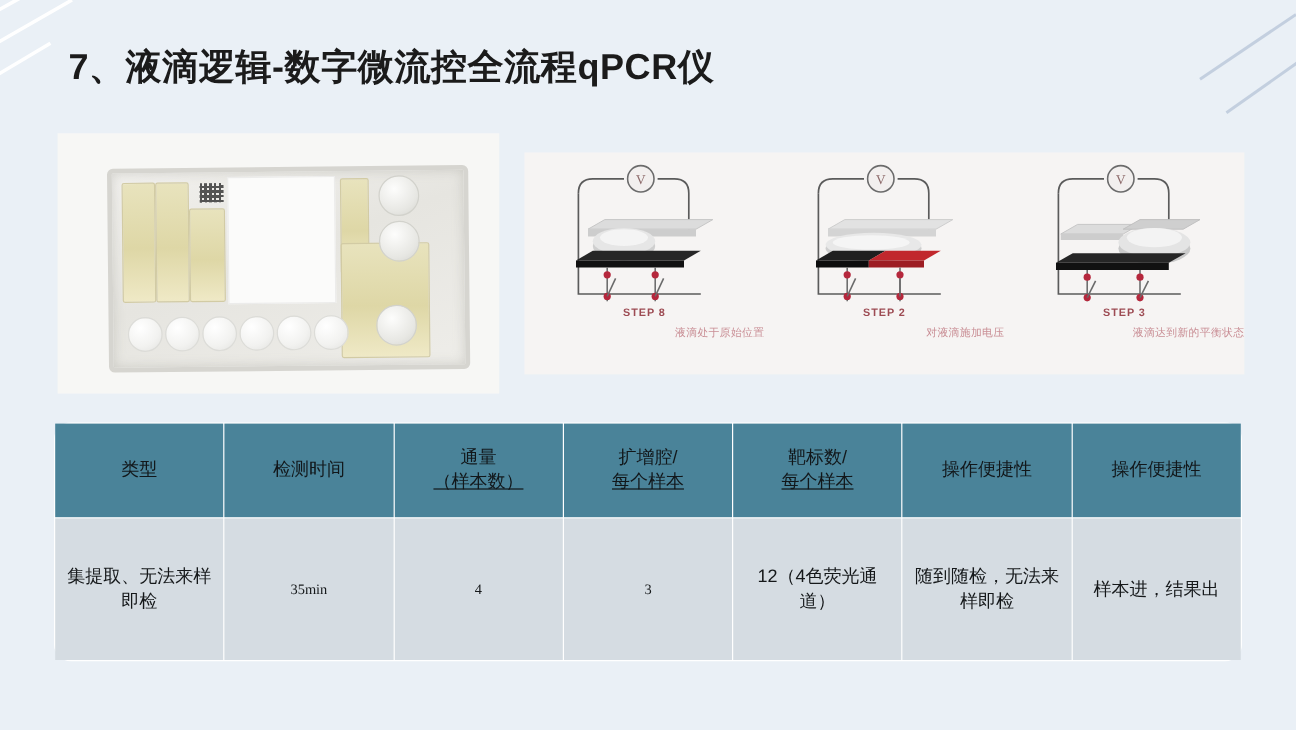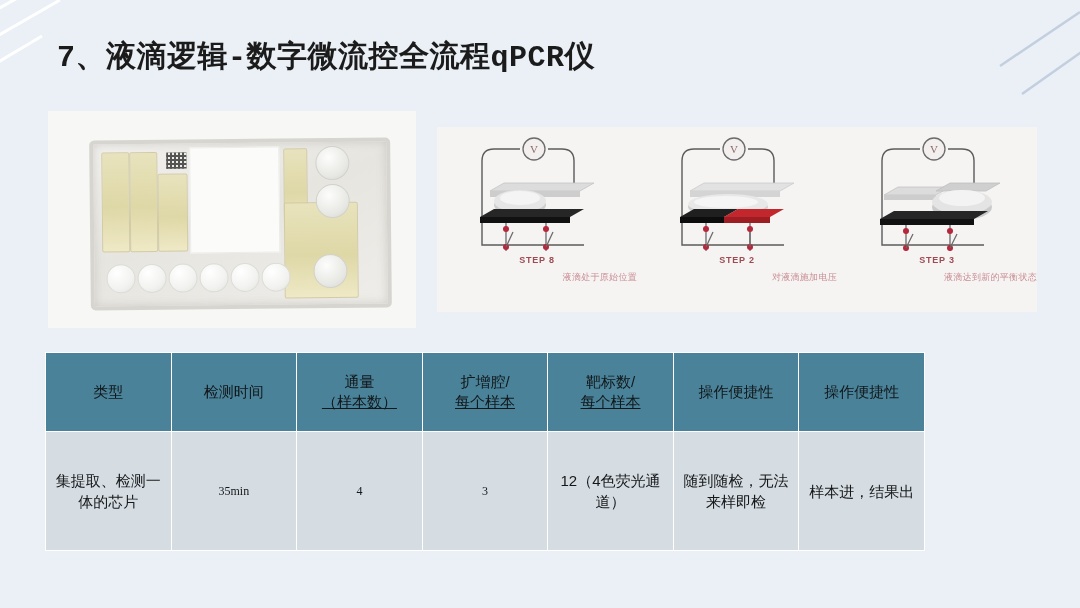--- a/index.html
+++ b/index.html
@@ -21,21 +21,21 @@
     pointer-events: none;
   }
   #deco-tl { left: -10px; top: -12px; width: 140px; height: 110px; }
   #deco-tr { right: 0px;  top: -6px;  width: 150px; height: 120px; }
 
   
   .slide-title {
     position: absolute;
     left: 57px;
     top: 36px;
-    font-family: Liberation Mono, monospace;
+    font-family: Liberation Sans, sans-serif;
     font-size: 30px;
     font-weight: 700;
     color: #1b1b1b;
     letter-spacing: 0.5px;
     white-space: nowrap;
   }
 
   
   .photo-panel {
     position: absolute;
@@ -130,25 +130,26 @@
     font-size: 9px;
     color: #c98e95;
     letter-spacing: .3px;
   }
 
   
   .cmp-table {
     position: absolute;
     left: 45px;
     top: 352px;
-    width: 880px;
+    width: 990px;
     border-collapse: separate;
     border-spacing: 1px;
     table-layout: fixed;
     background: #ffffff;
+    border-radius: 14px;
   }
   .cmp-table th {
     background: #4a8399;
     color: #12171a;
     font-size: 15px;
     font-weight: 400;
     height: 78px;
     line-height: 1.35;
     vertical-align: middle;
     text-align: center;
@@ -321,21 +322,21 @@
       <th>
         <span>操作便捷性</span>
       </th>
       <th>
         <span>操作便捷性</span>
       </th>
     </tr>
   </thead>
   <tbody>
     <tr>
-      <td>集提取、检测一体的芯片</td>
+      <td>集提取、无法来样即检</td>
       <td class="serif-val">35min</td>
       <td class="serif-val">4</td>
       <td class="serif-val">3</td>
       <td>12（4色荧光通道）</td>
       <td>随到随检，无法来样即检</td>
       <td>样本进，结果出</td>
     </tr>
   </tbody>
 </table>
 

